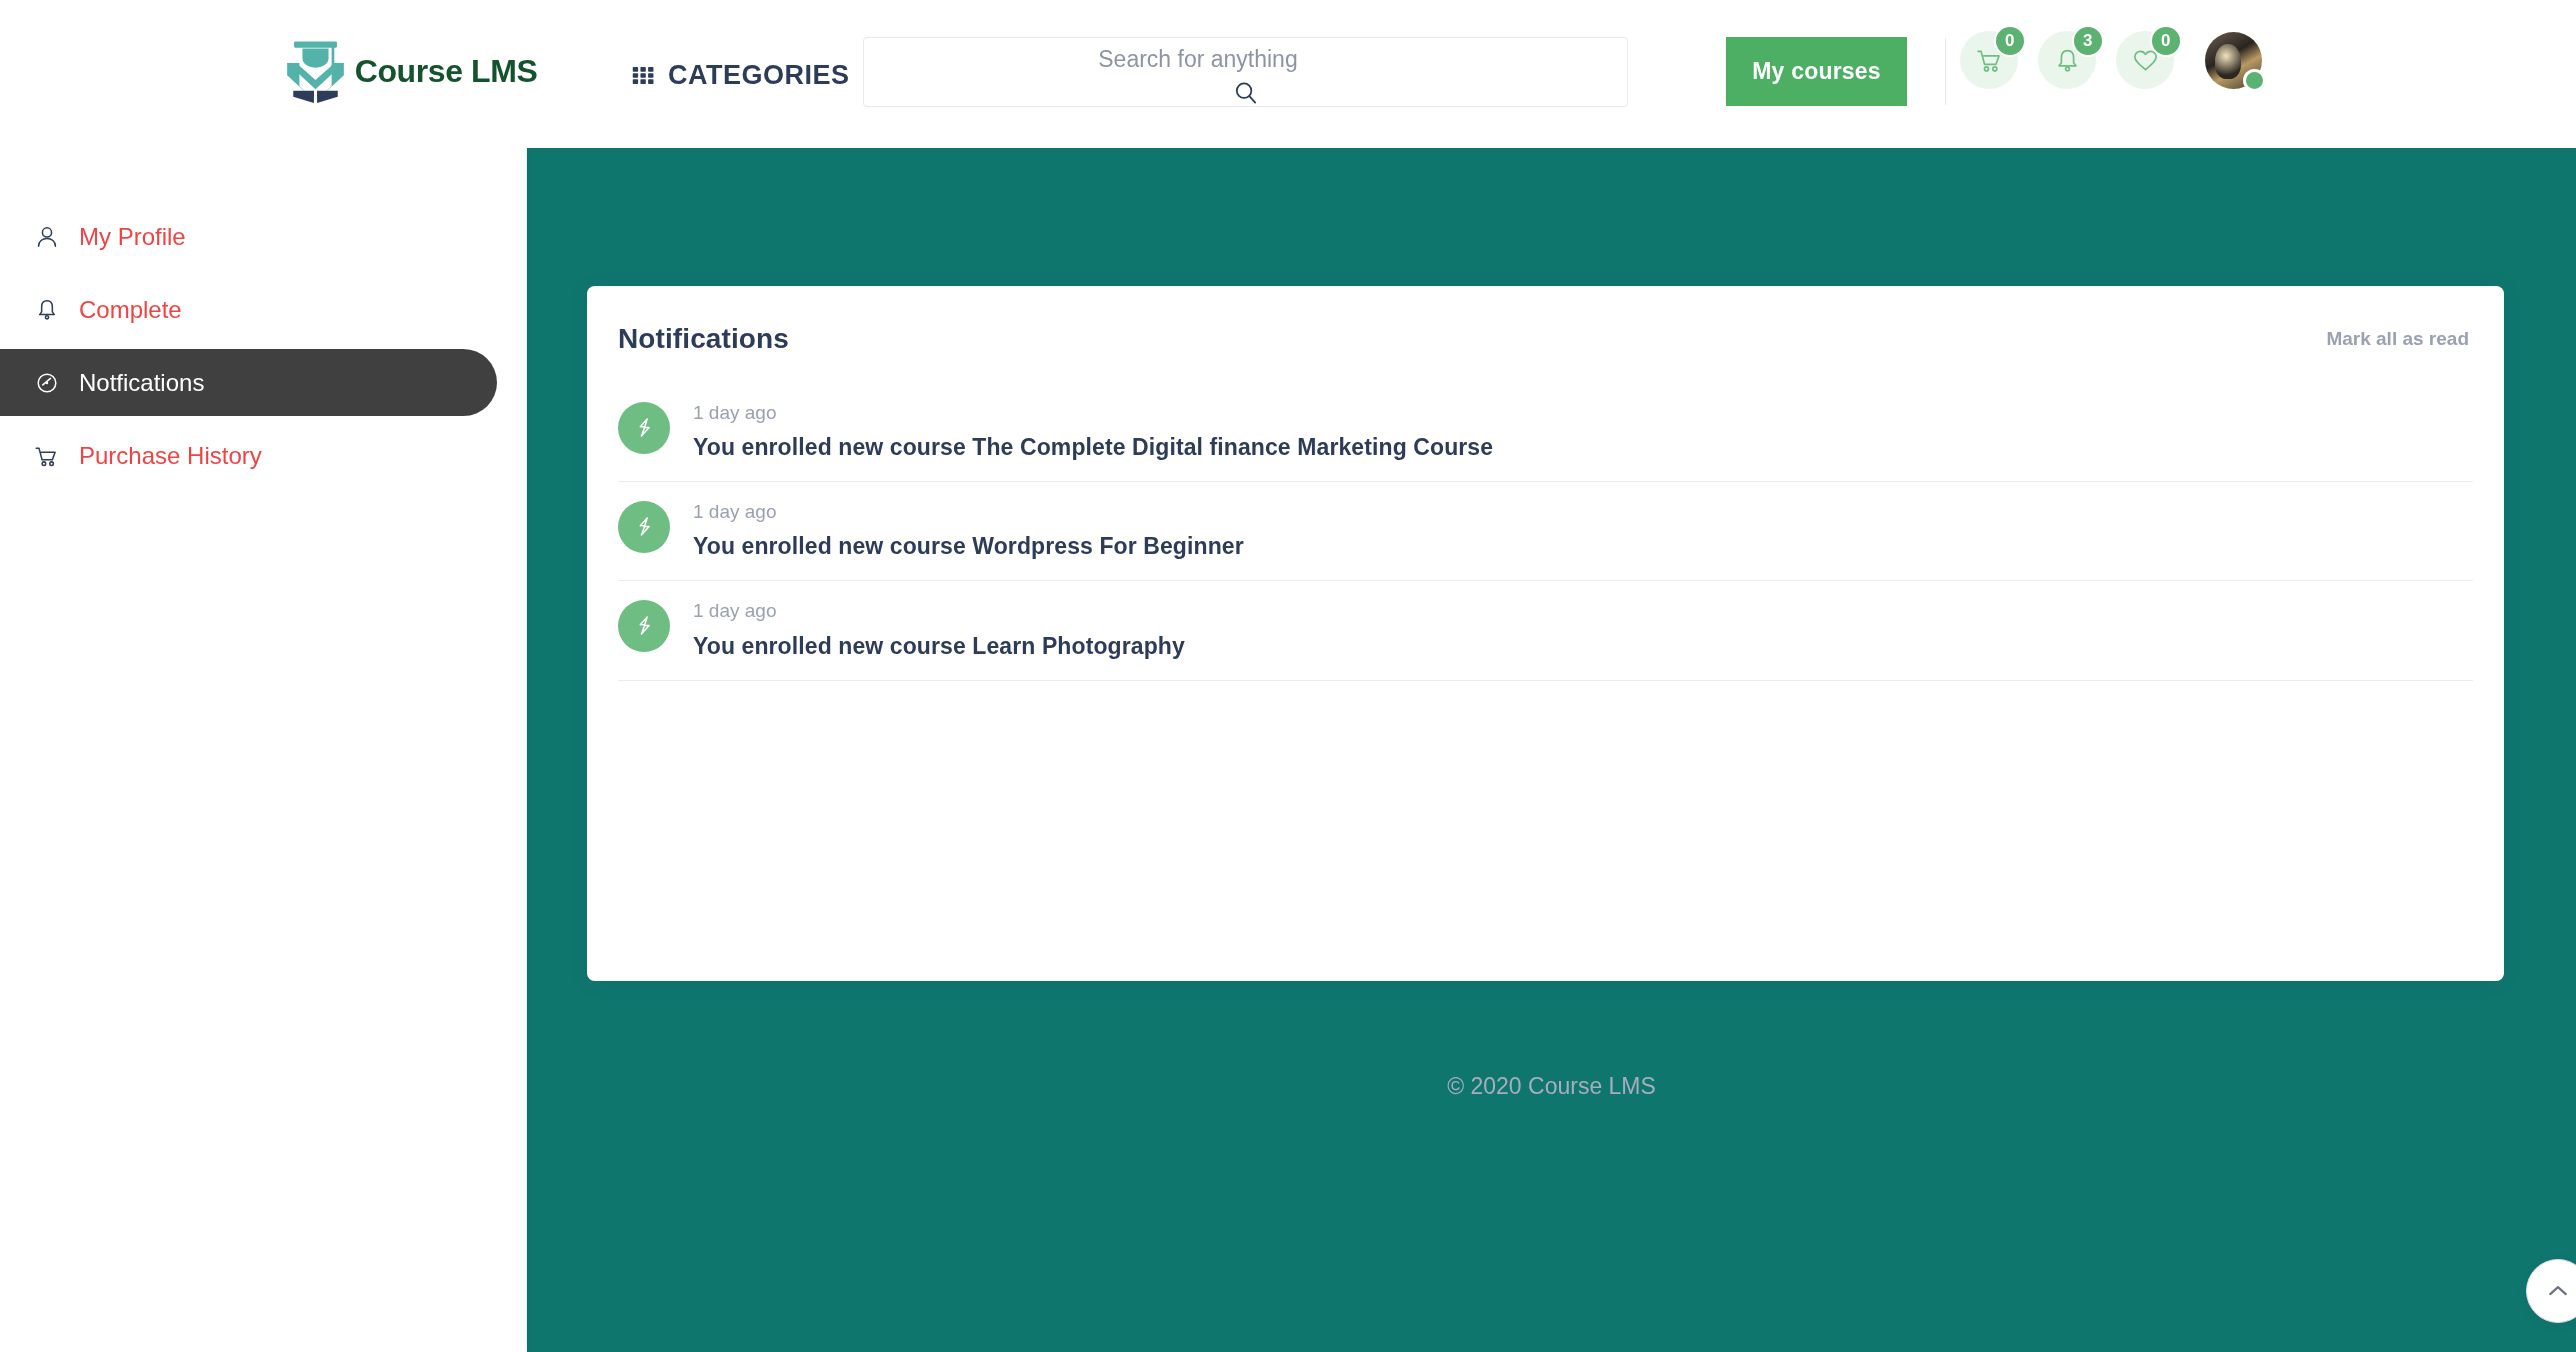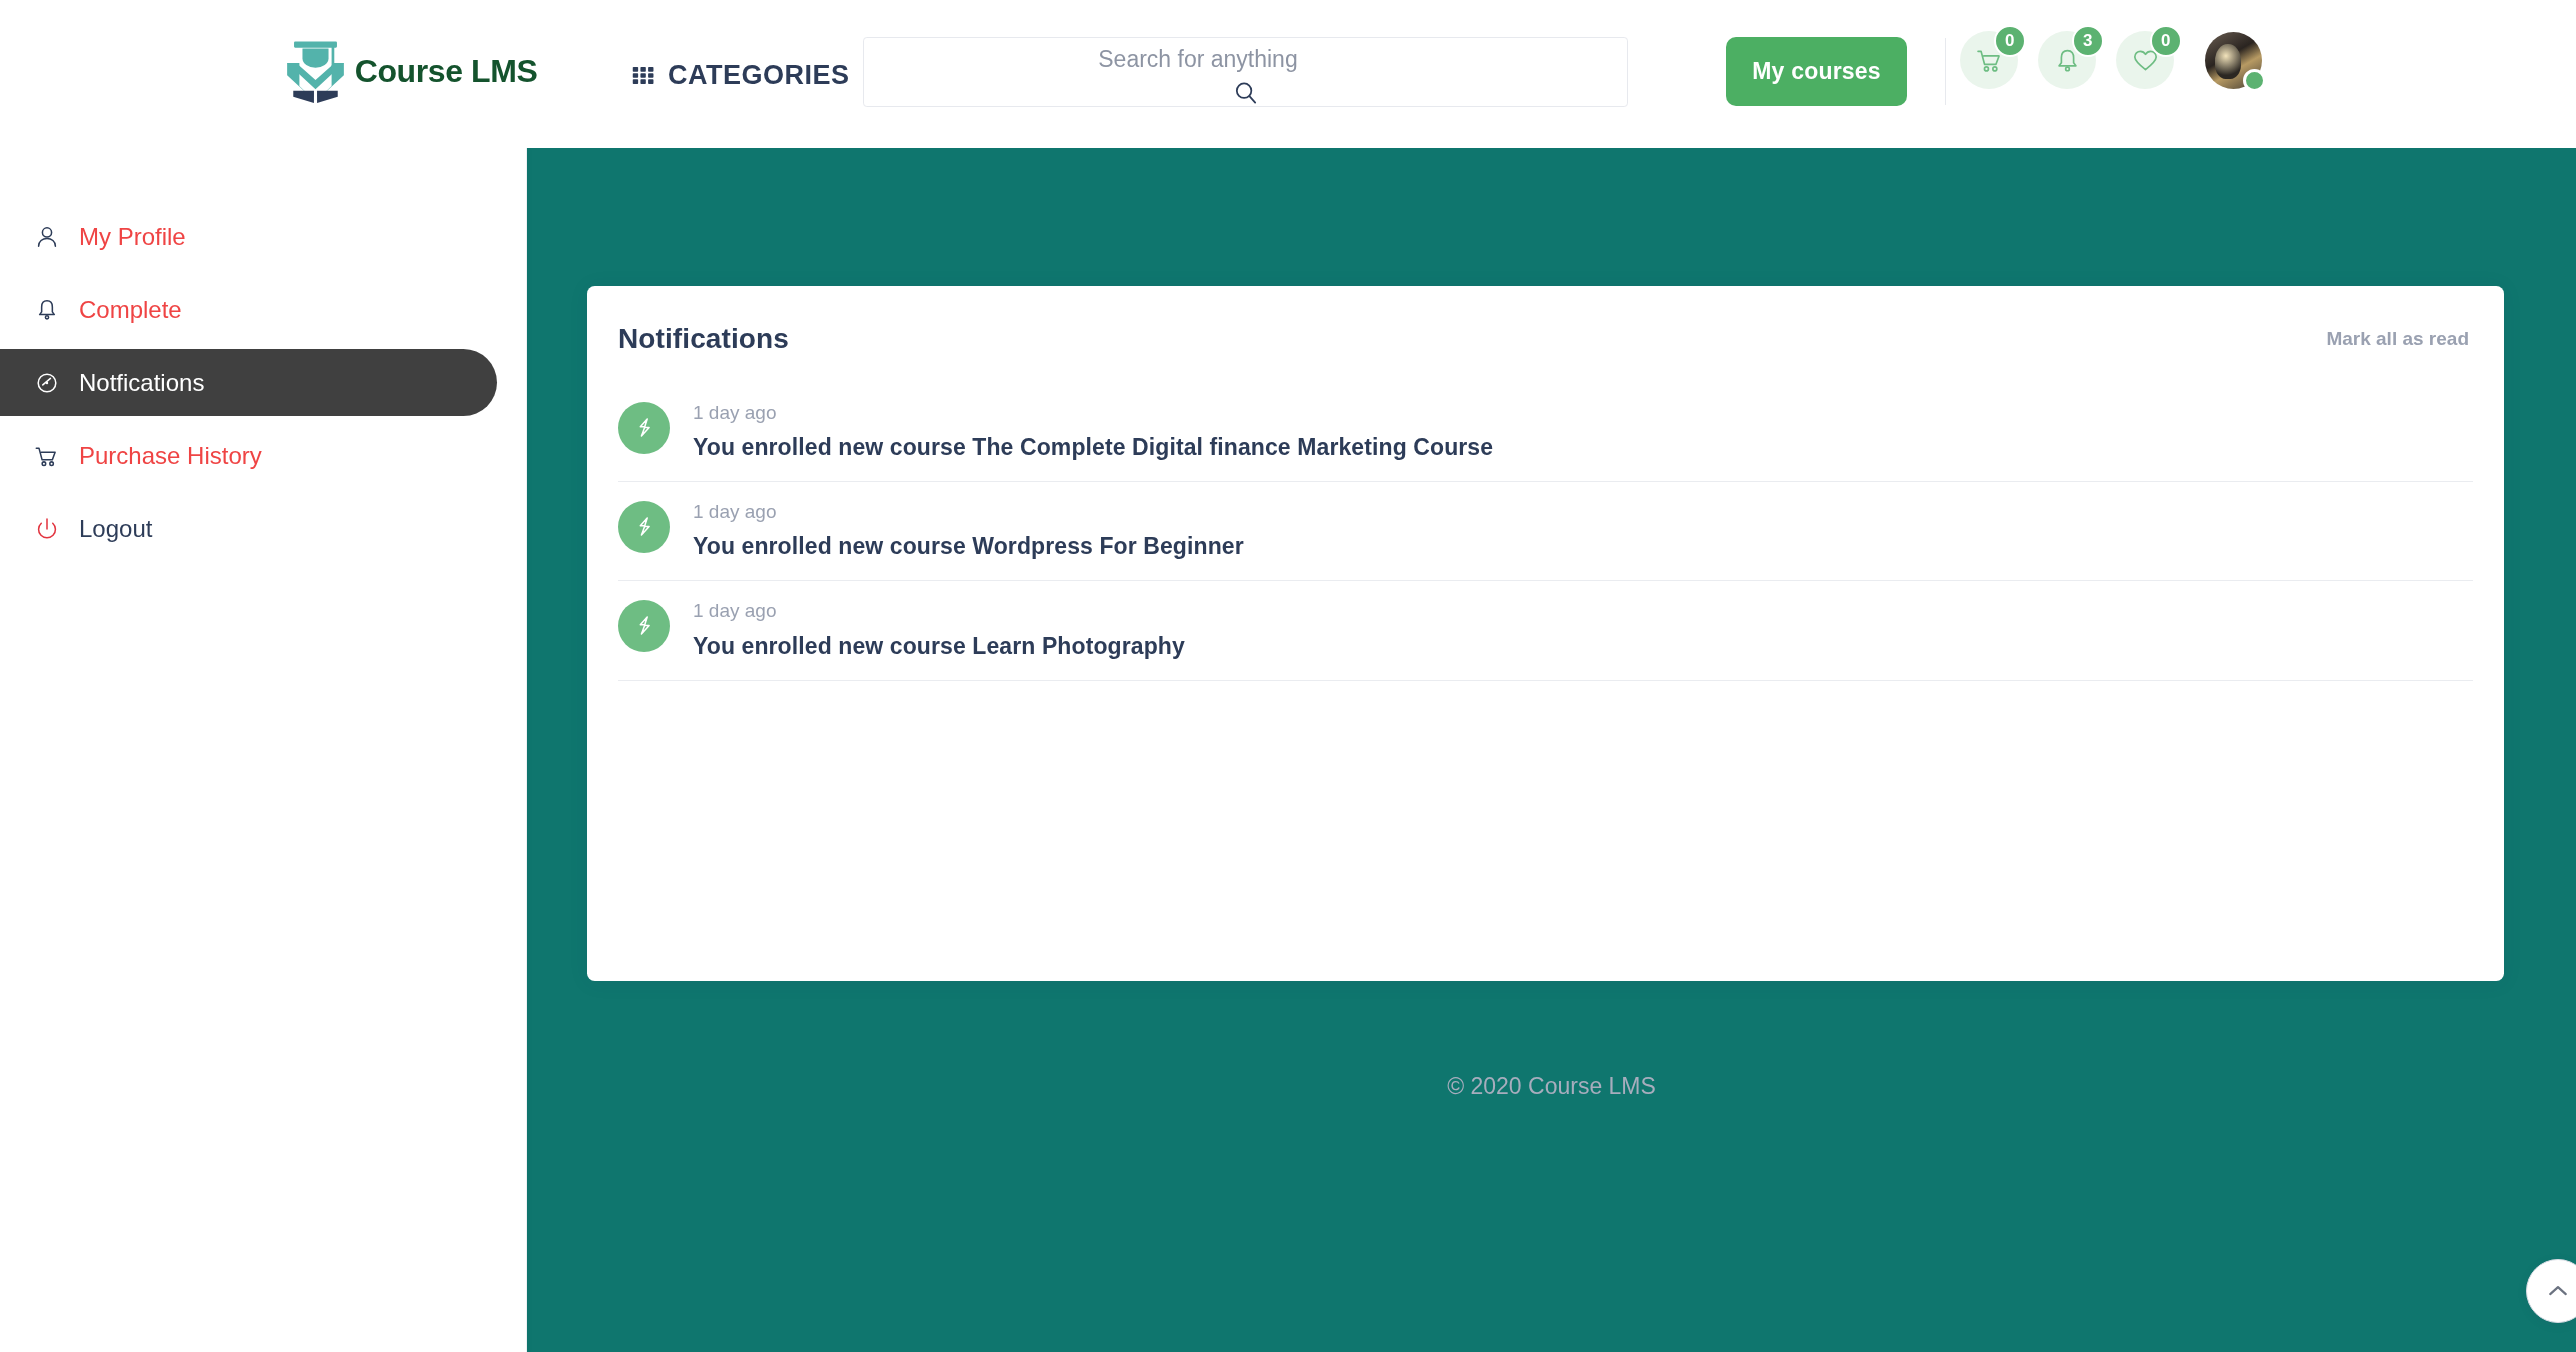--- a/index.html
+++ b/index.html
@@ -93,21 +93,21 @@
 
   .my-courses-btn {
     position: absolute;
     left: 1726px;
     top: 37px;
     width: 181px;
     height: 69px;
     background: #4caf63;
     color: #ffffff;
     border: none;
-    border-radius: 10px;
+    border-radius: 0;
     font-family: "Liberation Sans", sans-serif;
     font-size: 23px;
     font-weight: 600;
     cursor: pointer;
     letter-spacing: 0.2px;
   }
 
   .header-divider {
     position: absolute;
     left: 1945px;
@@ -443,27 +443,20 @@
 
     <div class="nav-item">
       <svg class="nav-icon" viewBox="0 0 34 34">
         <path d="M3 7 h3.6 l4 15 h13.4 l3.6 -9.8 h-17.8" fill="none" stroke="#2d3c58" stroke-width="2" stroke-linecap="round" stroke-linejoin="round"></path>
         <circle cx="13" cy="27" r="2.3" fill="none" stroke="#2d3c58" stroke-width="2"></circle>
         <circle cx="23" cy="27" r="2.3" fill="none" stroke="#2d3c58" stroke-width="2"></circle>
       </svg>
       <span class="nav-label">Purchase History</span>
     </div>
 
-    <div class="nav-item logout">
-      <svg class="nav-icon" viewBox="0 0 34 34">
-        <path d="M9.5 9.5 a11 11 0 1 0 15 0" fill="none" stroke="#e2343f" stroke-width="2" stroke-linecap="round"></path>
-        <line x1="17" y1="4" x2="17" y2="17" stroke="#e2343f" stroke-width="2" stroke-linecap="round"></line>
-      </svg>
-      <span class="nav-label">Logout</span>
-    </div>
 
   </nav>
 </div>
 
 <div class="main">
 
   <div class="card">
 
     <div class="card-header">
       <h2 class="card-title">Notifications</h2>

